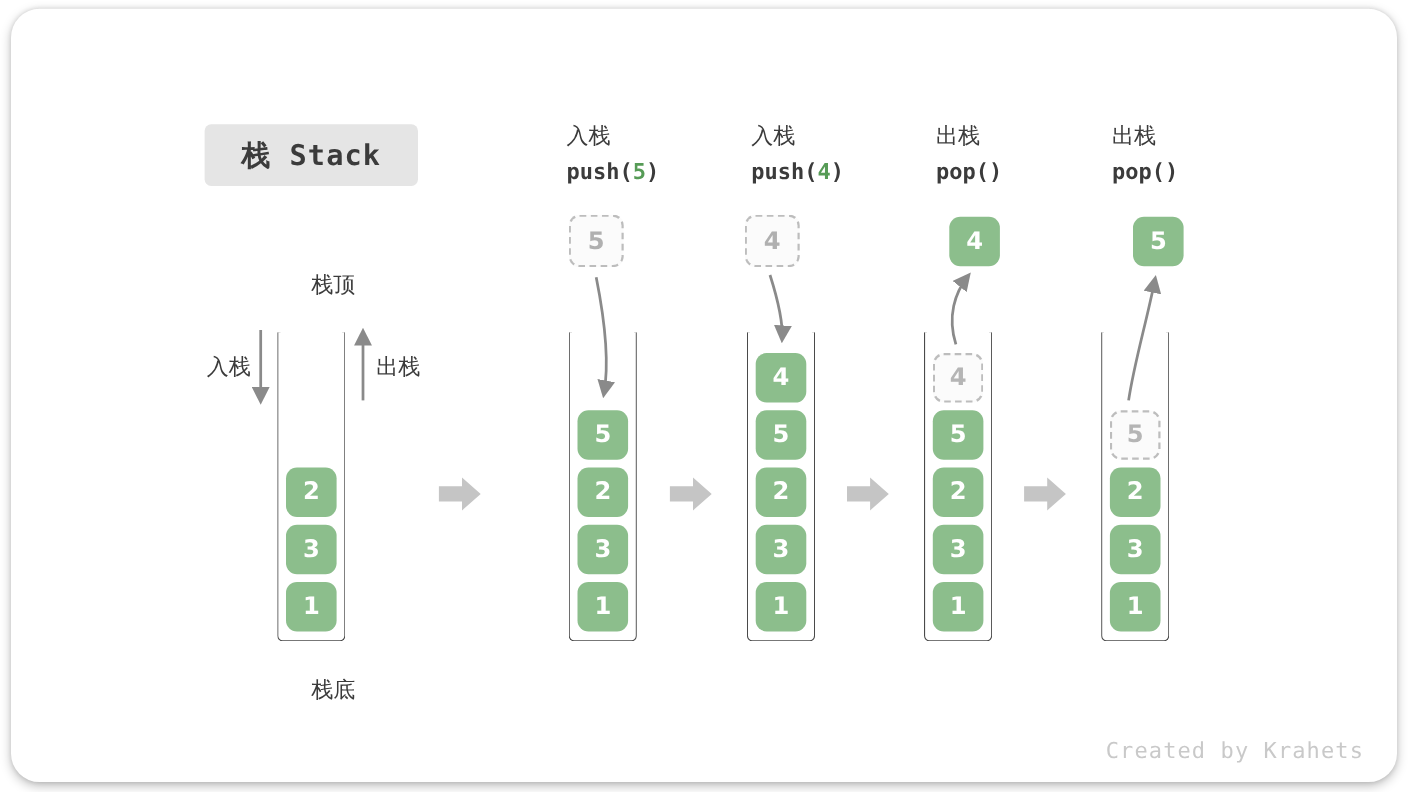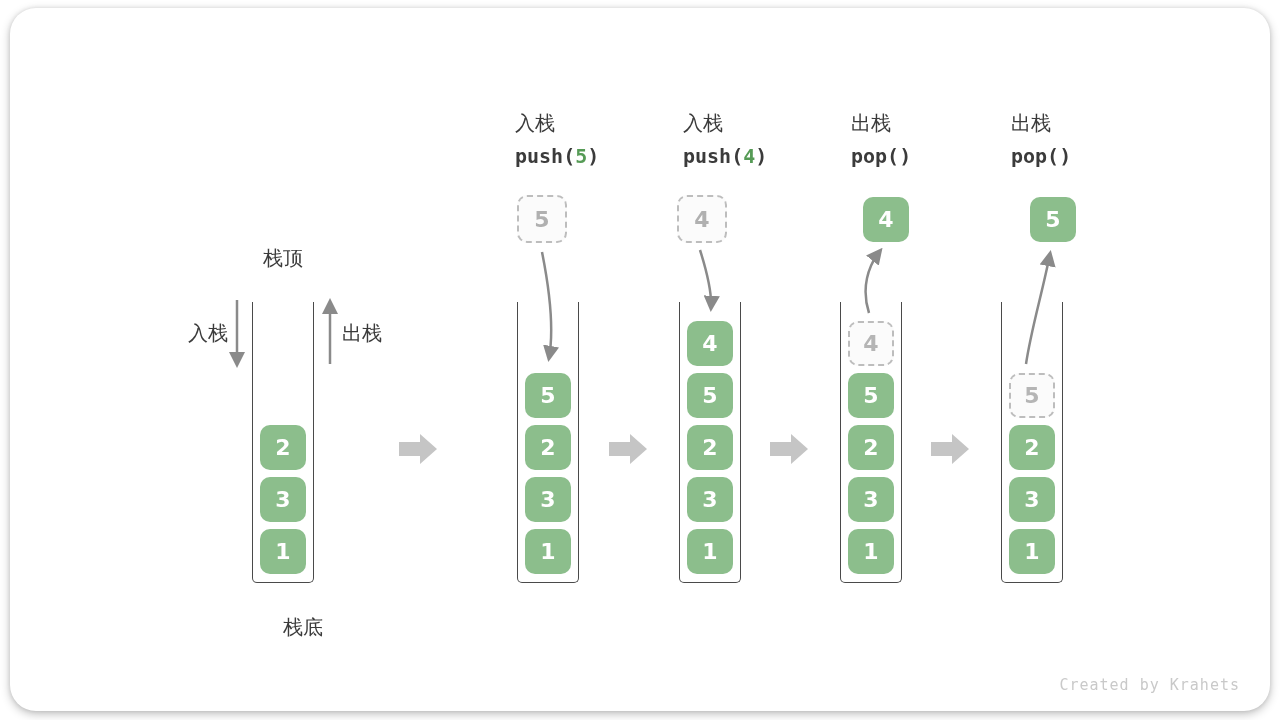--- a/index.html
+++ b/index.html
@@ -68,33 +68,36 @@
     background: #fbfbfb;
     border: 2px dashed #bdbdbd;
     color: #b0b0b0;
     display: flex; align-items: center; justify-content: center;
     font-family: "DejaVu Sans", "Liberation Sans", sans-serif;
     font-size: 22px; font-weight: 600;
   }
   #watermark {
     right: 40px; bottom: 26px;
     font-family: "DejaVu Sans Mono", monospace;
-    font-size: 15px; color: #c9c9c9;
+    font-size: 20px; color: #c9c9c9;
     letter-spacing: 1px;
   }
   #arrow-overlay { left: 0; top: 0; pointer-events: none; }
 </style>
 </head>
 <body>
 
 <div id="canvas">
   <div id="card"></div>
 
+  <div id="title-box" class="abs">
+    <span>栈 Stack</span>
+  </div>
 
-  <div class="abs cn-label" style="left:243px; top:245px; width:80px; text-align:center;">栈顶</div>
+  <div class="abs cn-label" style="left:243px; top:245px; width:80px; text-align:right;">栈顶</div>
   <div class="abs cn-label" style="left:243px; top:614px; width:80px; text-align:right;">栈底</div>
   <div class="abs cn-label" style="left:168px; top:320px; width:60px; text-align:right;">入栈</div>
   <div class="abs cn-label" style="left:342px; top:320px; width:60px; text-align:left;">出栈</div>
 
   <div id="columns">
       <div class="abs stack-container" style="left: 252px; top: 302px;"></div>
       <div class="abs cell solid" style="left: 260px; top: 425px;">2</div>
       <div class="abs cell solid" style="left: 260px; top: 477px;">3</div>
       <div class="abs cell solid" style="left: 260px; top: 529px;">1</div>
       <div class="abs stack-container" style="left: 517px; top: 302px;"></div>

